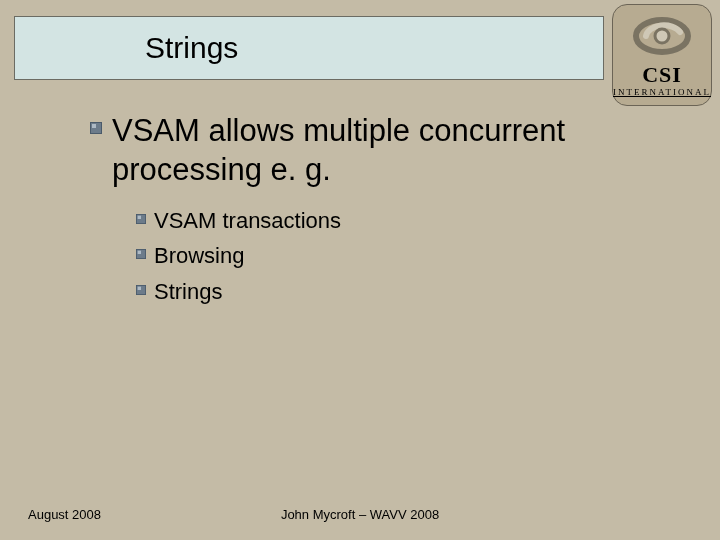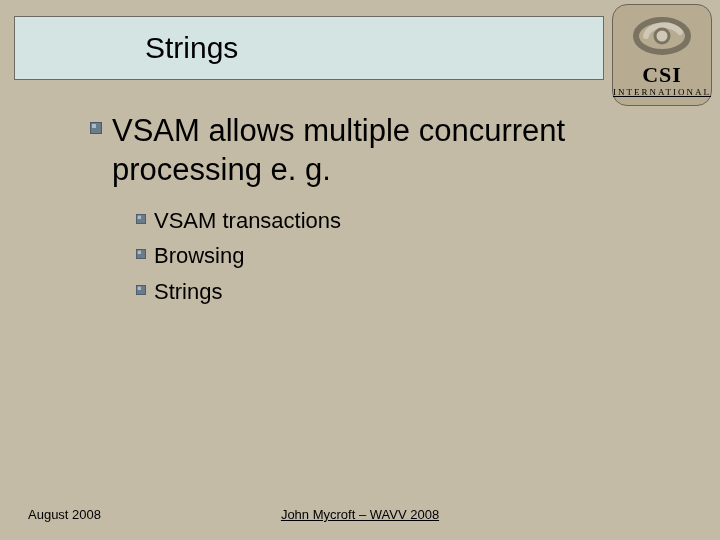--- a/index.html
+++ b/index.html
@@ -123,21 +123,20 @@
     font-family: Arial, sans-serif;
   }
   .footer-center {
     position: absolute;
     left: 0;
     right: 0;
     bottom: 18px;
     text-align: center;
     font-size: 13px;
     font-family: Arial, sans-serif;
-    text-decoration: underline;
   }
 </style>
 </head>
 <body>
 
 <div class="slide">
 
   <div class="title-bar">
     <span class="title-text">Strings</span>
   </div>

